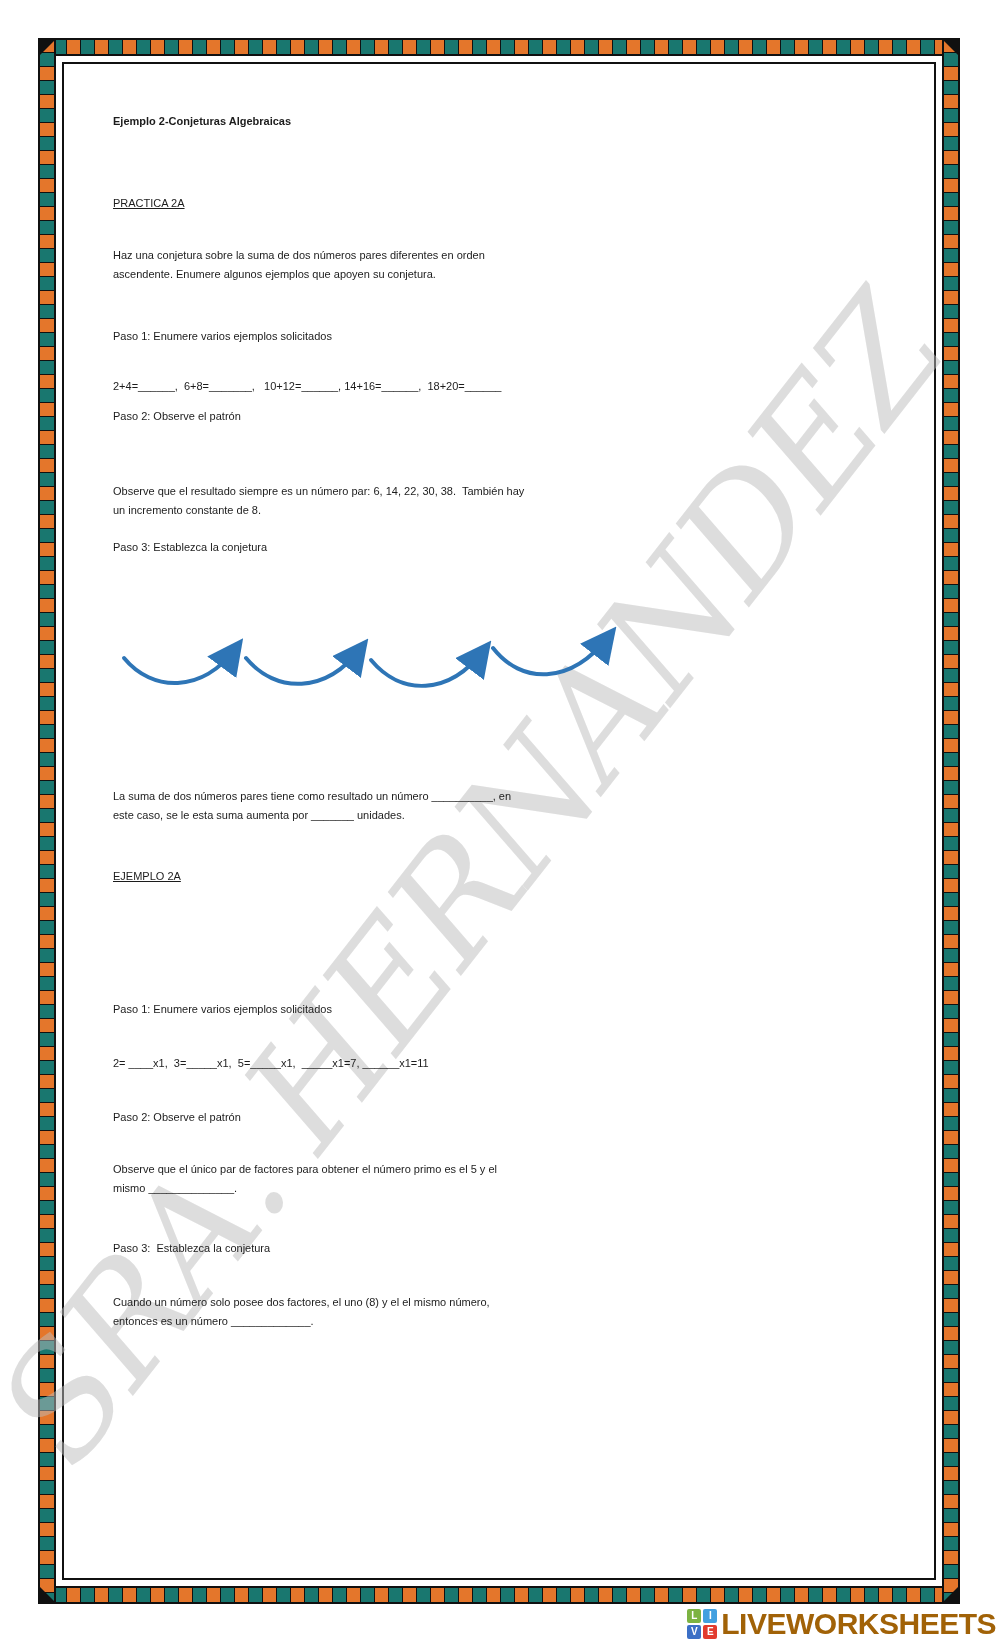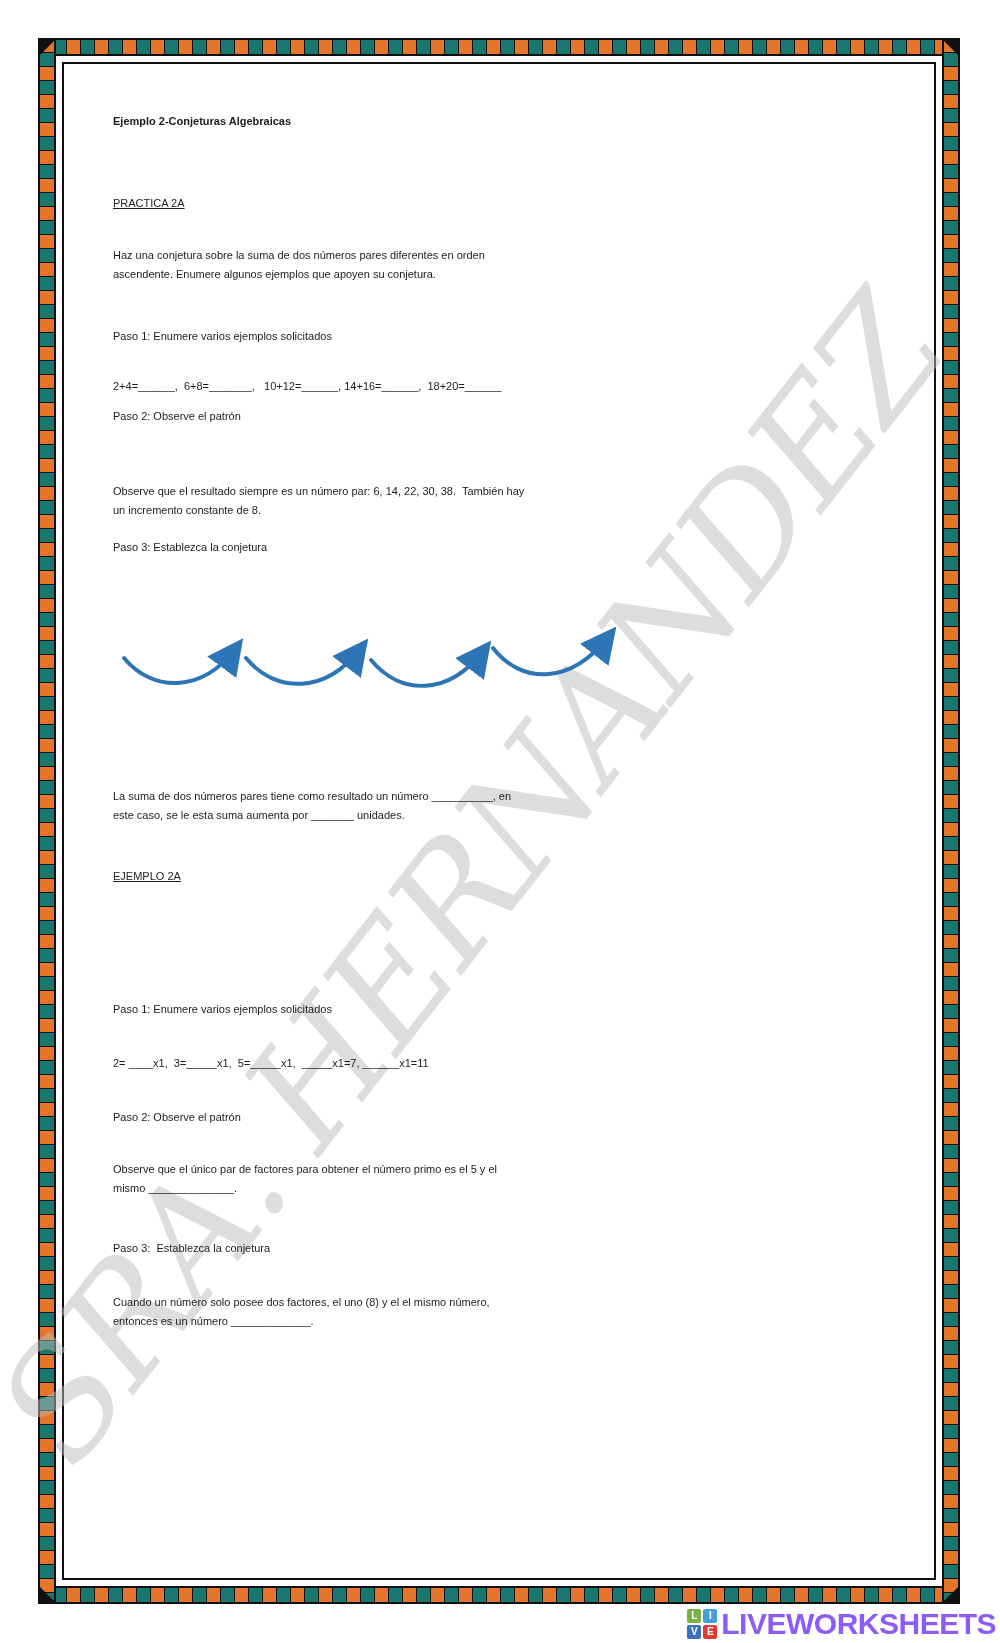--- a/index.html
+++ b/index.html
@@ -30,21 +30,21 @@
   
   .tb{position:absolute;left:113px;font-size:11px;line-height:1.7;white-space:pre-wrap;z-index:2;}
   .bold{font-weight:700;}
   .underline{text-decoration:underline;}
   #arrows{position:absolute;left:118px;top:626px;z-index:2;}
   
   #footer{position:absolute;right:4px;bottom:2px;display:flex;align-items:center;gap:4px;z-index:3;}
   #logo-grid{display:grid;grid-template-columns:14px 14px;grid-template-rows:14px 14px;gap:2px;}
   .logo-sq{display:flex;align-items:center;justify-content:center;color:#ffffff;
     font-size:10px;font-weight:700;border-radius:2px;line-height:1;}
-  #brand{font-size:30px;font-weight:800;color:#8b5cf6;letter-spacing:-0.5px;}
+  #brand{font-size:30px;font-weight:800;color:#a16207;letter-spacing:-0.5px;}
 </style>
 </head>
 <body>
 
 <div id="page">
 
   <div id="frame">
     <div class="strip strip-h strip-top"></div>
     <div class="strip strip-h strip-bottom"></div>
     <div class="strip strip-v strip-left"></div>

